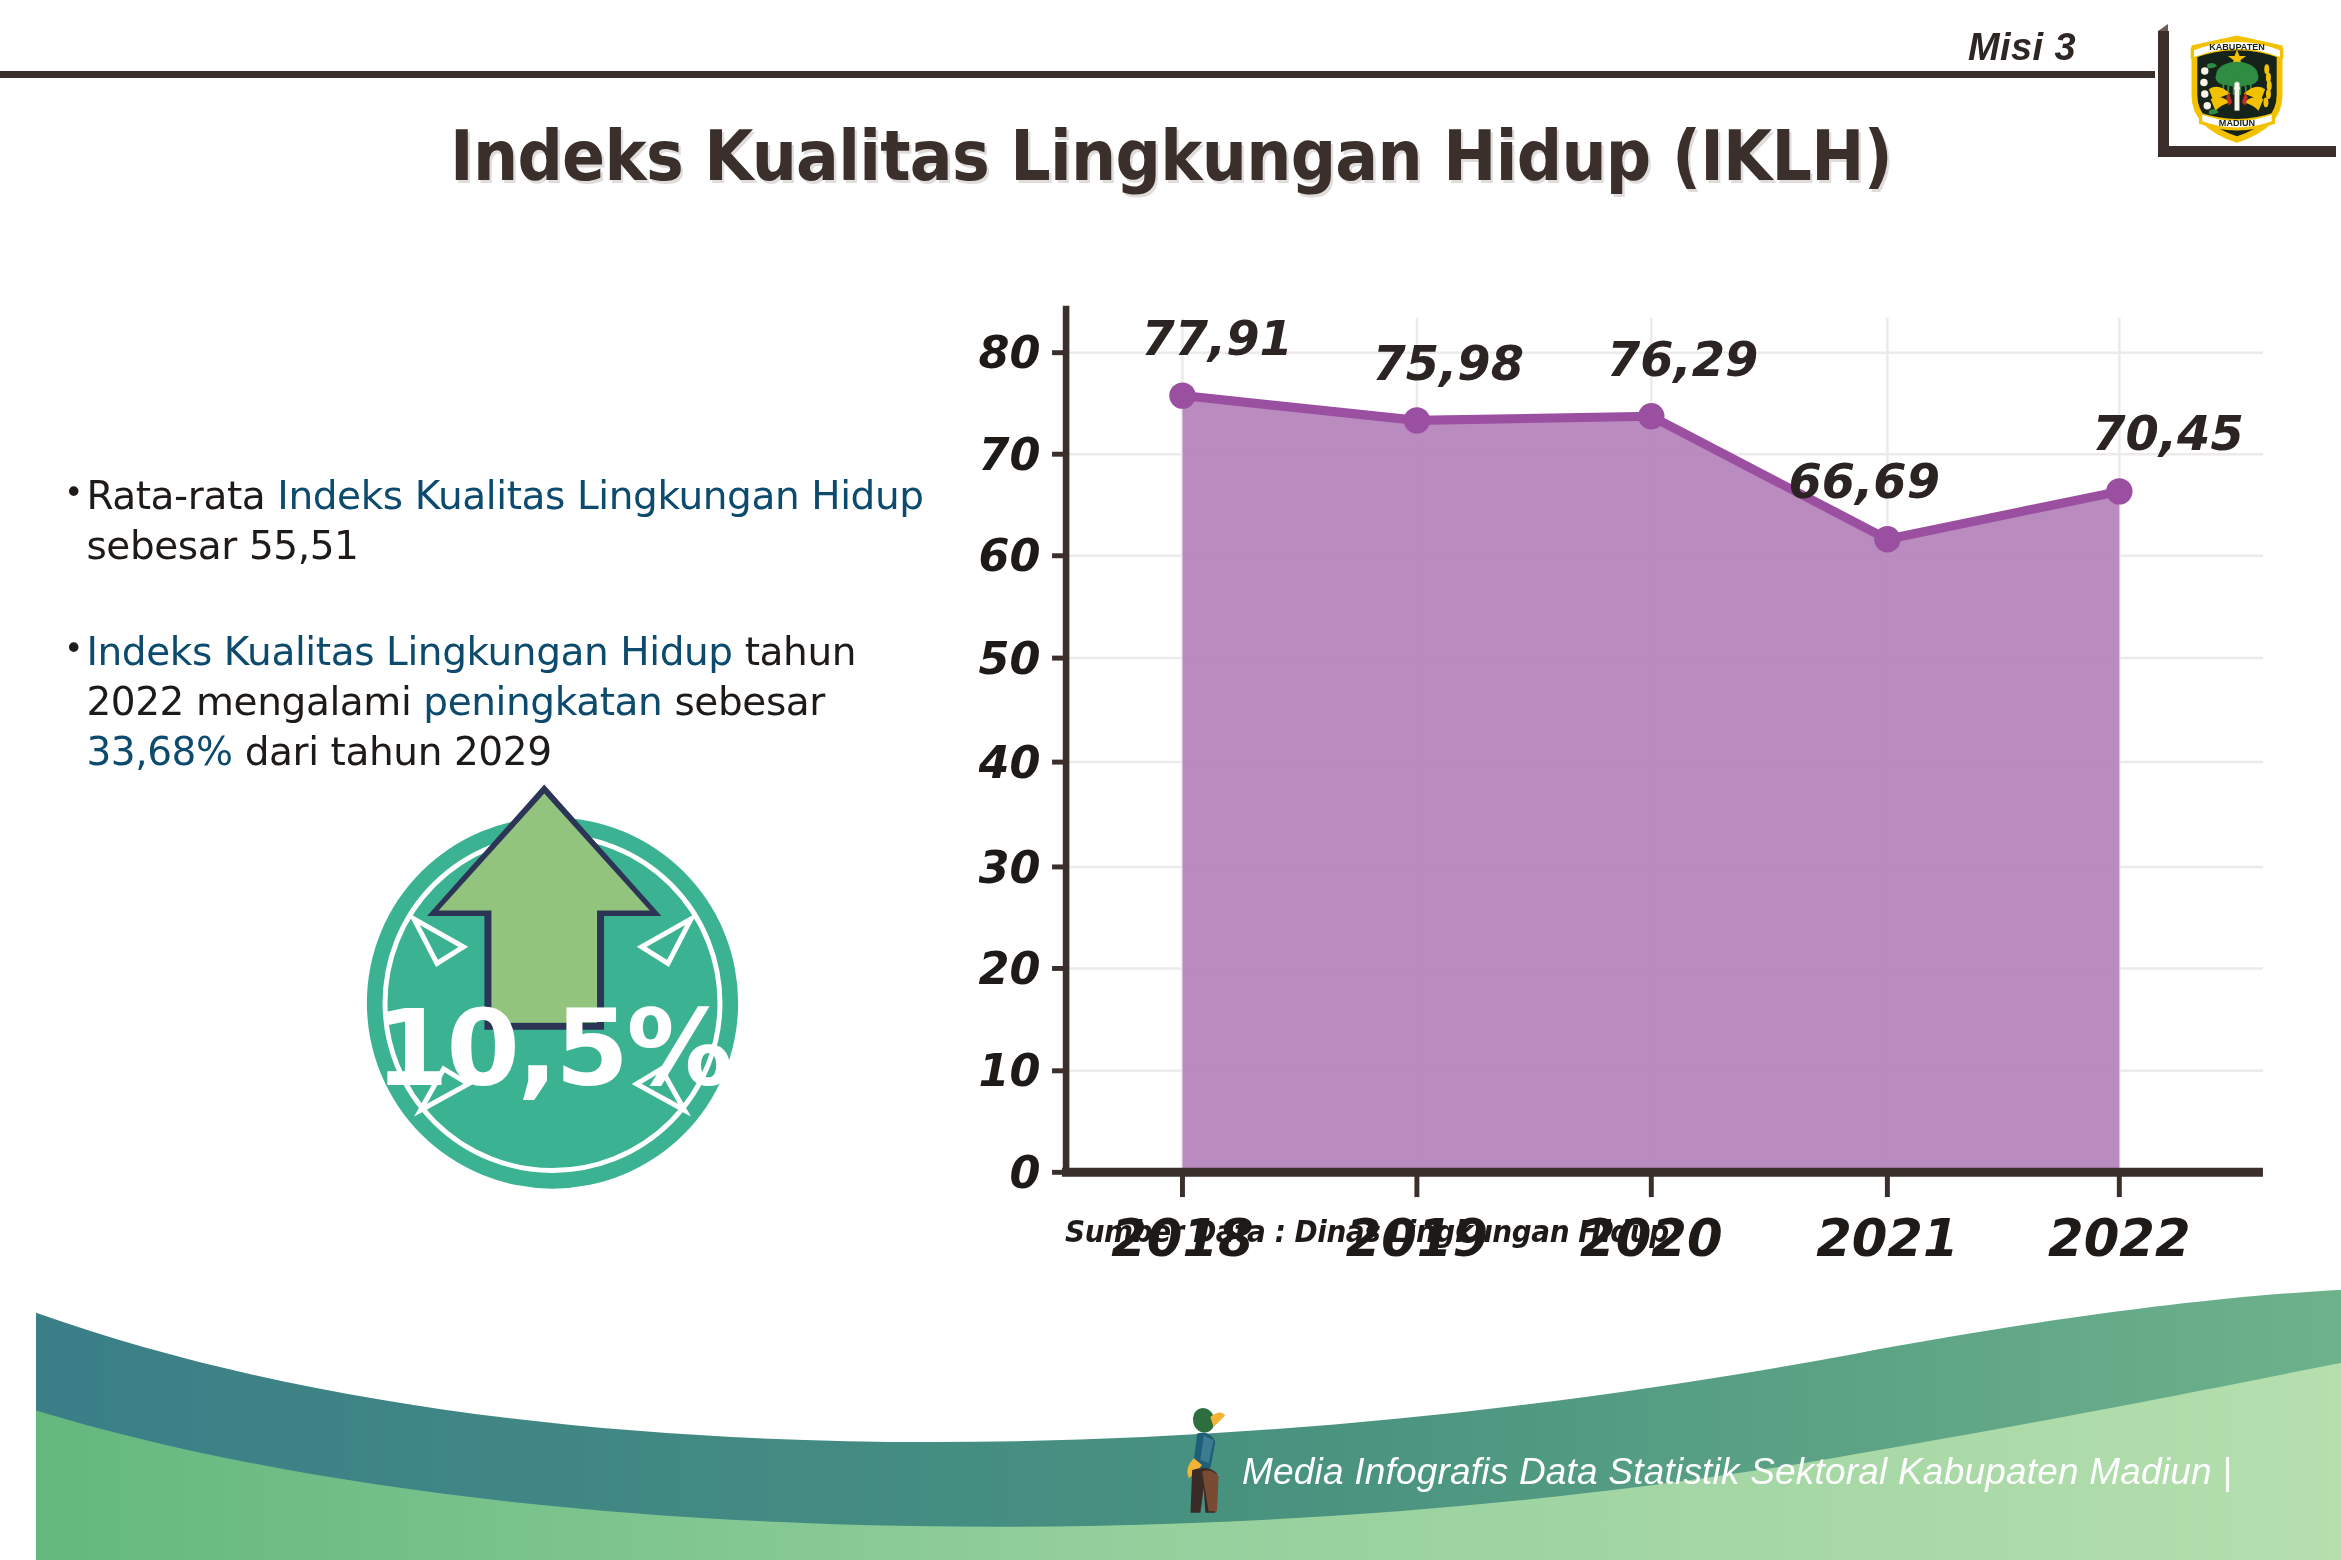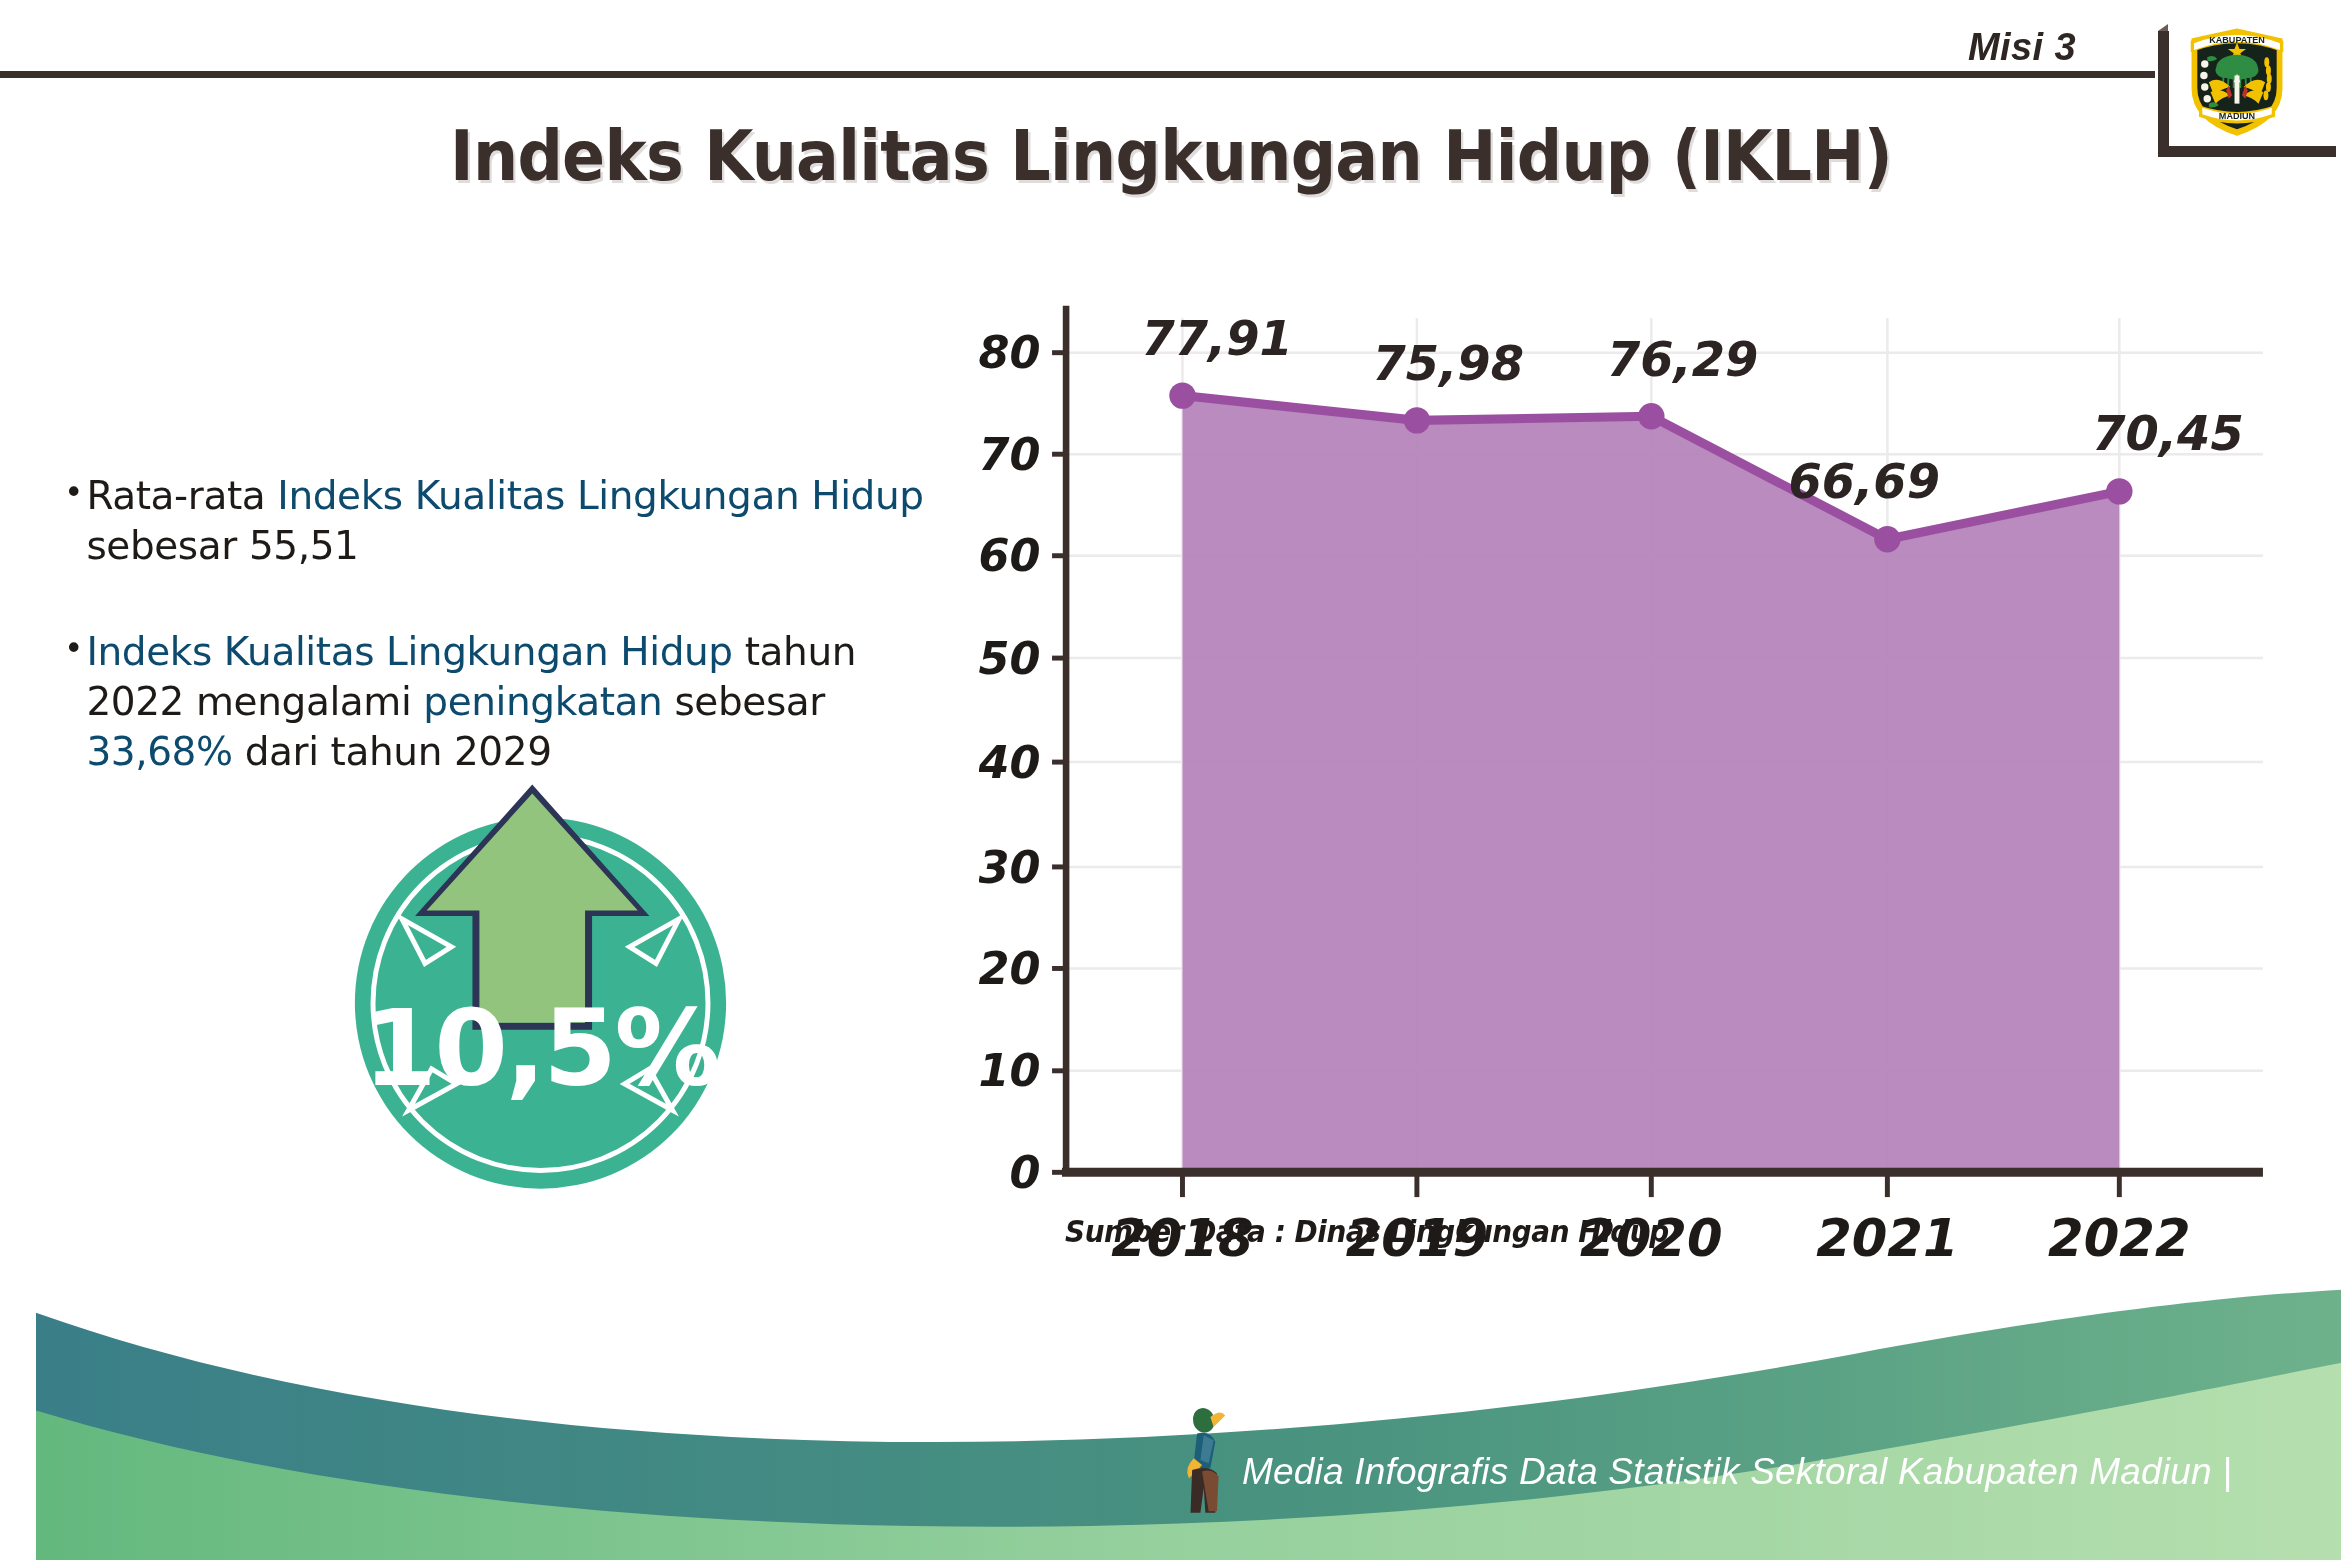--- a/index.html
+++ b/index.html
@@ -60,21 +60,21 @@
     content:"";
     position:absolute;
     left:0; top:-7.4px;
     border-left: 10.7px solid transparent;
     border-bottom: 7.4px solid #6b5c57;
   }
 
   #madiun-logo {
     position: absolute;
     left: 2184px;
-    top: 16px;
+    top: 23px;
     width: 106px;
     height: 124px;
   }
 
   
   #page-title {
     position: absolute;
     left: 0;
     top: 116px;
     width: 2342px;
@@ -110,21 +110,21 @@
     line-height: 1.35;
     margin-right: 3.3px;
     color: #1e1a18;
   }
   .bullet-body { flex: 1; }
   .hl { color: #0c4a6e; }
 
   
   #increase-badge {
     position: absolute;
-    left: 326px;
+    left: 338px;
     top: 739px;
     width: 429px;
     height: 462px;
   }
 
   
   #chart-panel {
     position: absolute;
     left: 979px;
     top: 285px;

